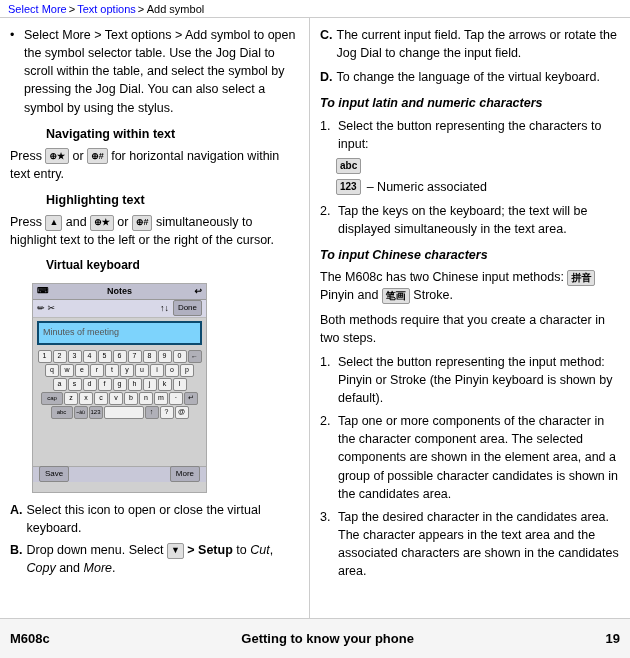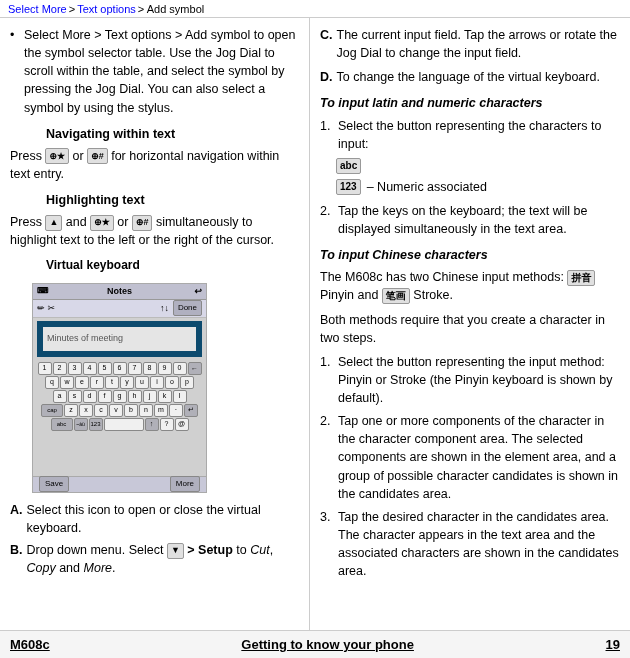--- a/index.html
+++ b/index.html
@@ -150,24 +150,24 @@
     }
     .vkb-done-btn {
       background: #b0b0c0;
       border: 1px solid #888;
       padding: 1px 4px;
       font-size: 8px;
       border-radius: 2px;
     }
 
     .vkb-text-area {
-      background: #e5e5e5;
-      height: 36px;
+      background: #7dd3fc;
+      height: 24px;
       margin: 3px 4px;
-      border: 6px solid #0c4a6e;
+      border: 2px solid #0c4a6e;
       display: flex;
       align-items: center;
       padding-left: 4px;
       font-size: 9px;
       color: #555;
     }
 
     .vkb-keys-area {
       padding: 2px 3px;
     }
@@ -199,21 +199,21 @@
       background: #b0b0b8;
     }
 
     .vkb-bottom-bar {
       display: flex;
       justify-content: space-between;
       align-items: center;
       padding: 2px 6px;
       background: #c8c8d8;
       position: absolute;
-      bottom: 0;
+      bottom: 10px;
       left: 0;
       right: 0;
       height: 16px;
       font-size: 9px;
       border-top: 1px solid #aaa;
     }
     .vkb-bottom-btn {
       background: #b0b0be;
       border: 1px solid #888;
       padding: 1px 5px;
@@ -252,22 +252,21 @@
     
     .footer-bar {
       display: flex;
       justify-content: space-between;
       align-items: center;
       padding: 0 10px;
       border-top: 1px solid #ccc;
       background: #f5f5f5;
       font-size: 13px;
       font-weight: bold;
-      height: 28px;
-      text-decoration: underline;
+      height: 40px;
     }
 
     .label-A, .label-B, .label-C, .label-D {
       font-weight: bold;
     }
     .italic-text { font-style: italic; text-align: right; }
 
     .inline-bold { font-weight: bold; }
   </style>
 </head>

